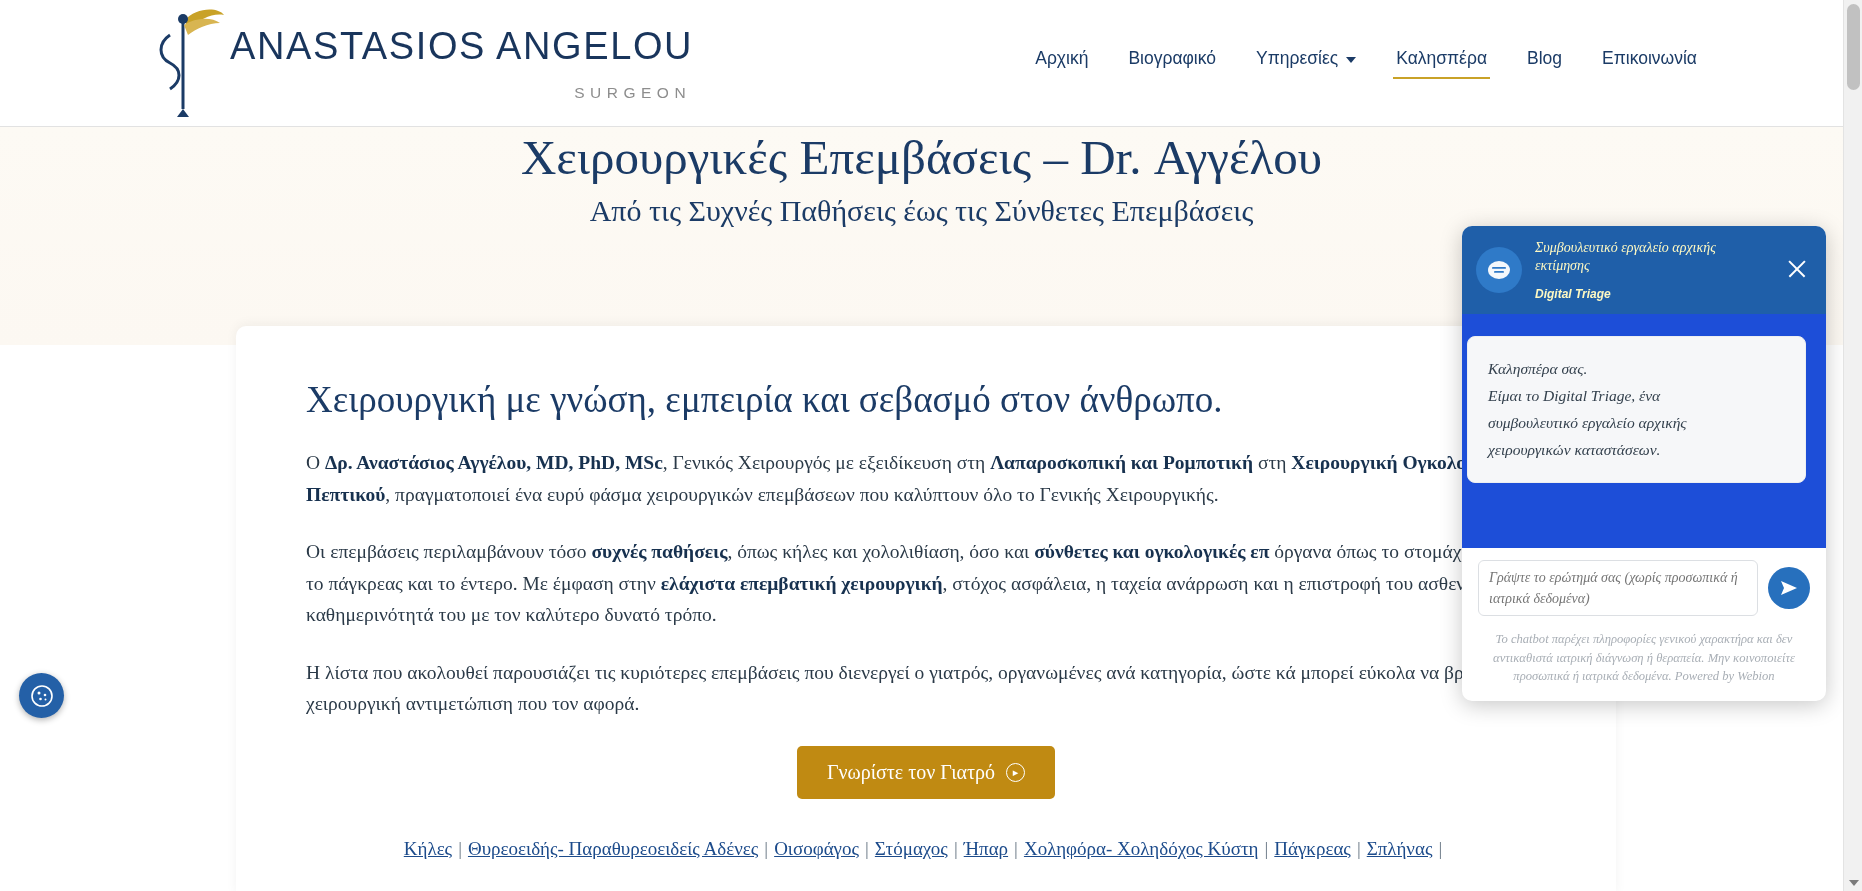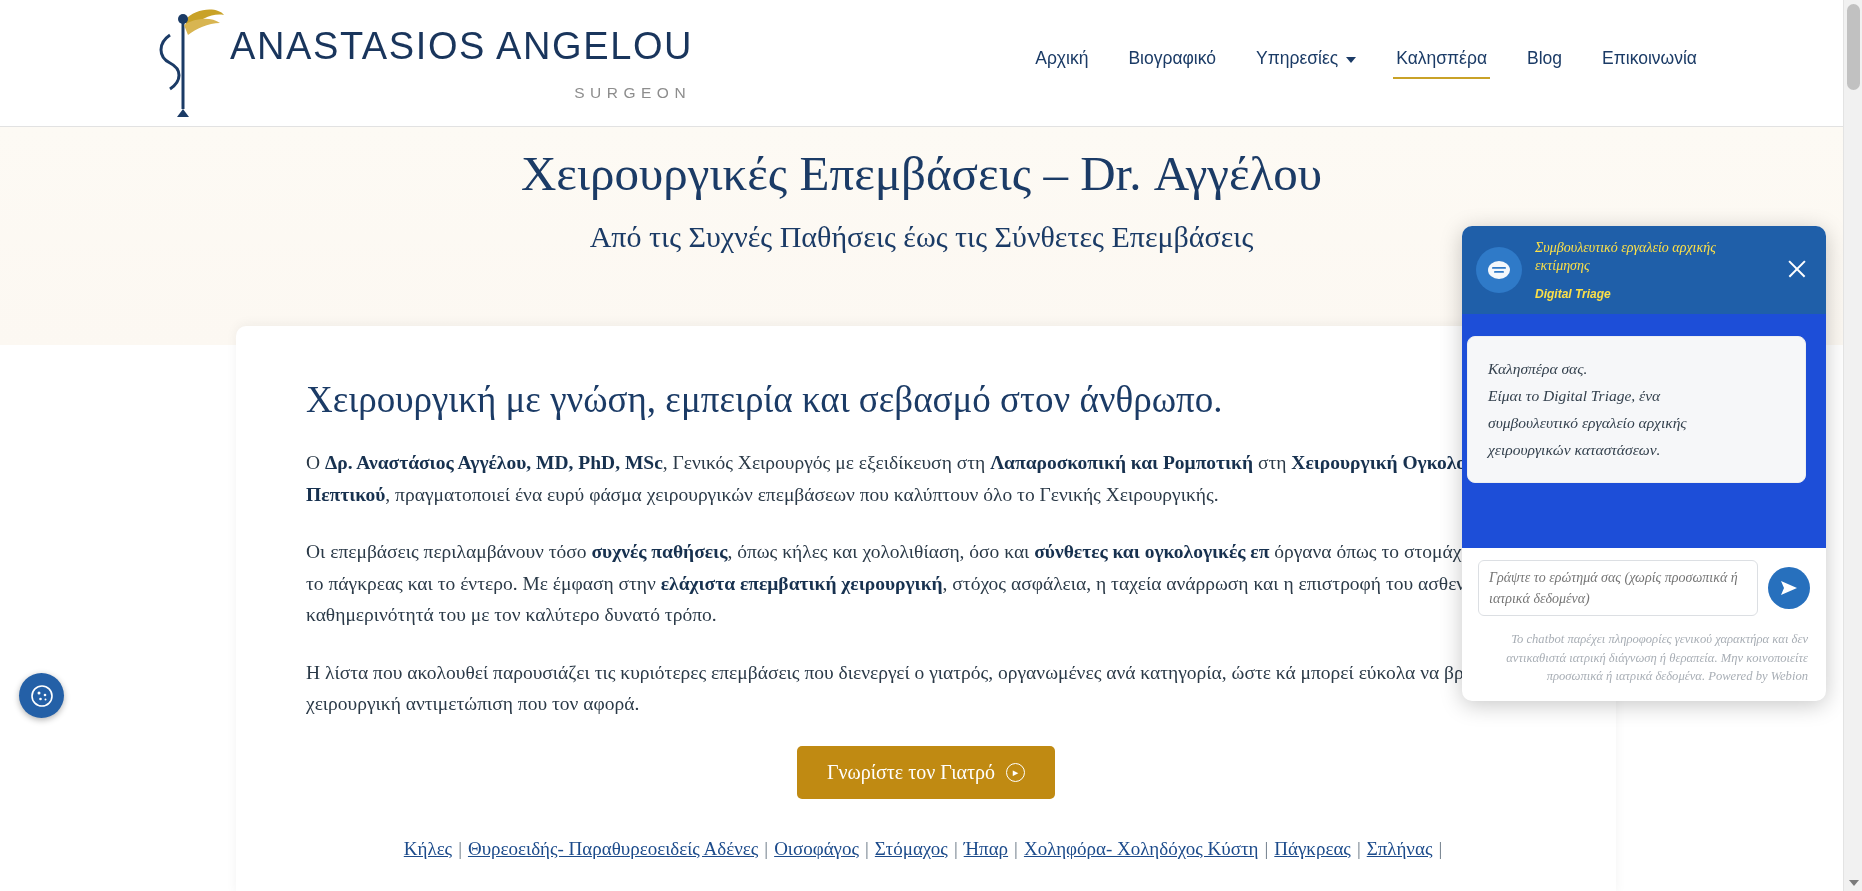--- a/index.html
+++ b/index.html
@@ -101,21 +101,21 @@
 
   
   .hero {
     position: absolute;
     top: 127px; left: 0;
     width: 1843px;
     height: 218px;
     background: linear-gradient(#fdfaf4, #fcf8f2);
   }
   .hero h1 {
-    margin: 16px;
+    margin: 0;
     padding-top: 0px;
     text-align: center;
     font-family: "Liberation Serif", serif;
     font-size: 49px;
     font-weight: 400;
     color: #1b3b66;
     line-height: 1.25;
   }
   .hero h2 {
     margin: 6px 0 0 0;
@@ -235,21 +235,21 @@
     padding: 0 14px;
     position: relative;
   }
   .chat-avatar {
     width: 46px; height: 46px;
     border-radius: 50%;
     background: #2f7ac8;
     display: flex; align-items: center; justify-content: center;
     flex: 0 0 auto;
   }
-  .chat-head-text { margin-left: 13px; color: #fde047; }
+  .chat-head-text { margin-left: 13px; color: #fef9c3; }
   .chat-head-sub {
     font-family: "Liberation Serif", serif;
     font-style: italic;
     font-size: 14px;
     line-height: 1.3;
     max-width: 215px;
   }
   .chat-head-title {
     font-size: 12px;
     font-weight: 700;
@@ -314,21 +314,21 @@
   .chat-send {
     width: 42px; height: 42px;
     border-radius: 50%;
     background: #2770bd;
     display: flex; align-items: center; justify-content: center;
     cursor: pointer;
     flex: 0 0 auto;
   }
   .chat-disclaimer {
     padding: 14px 18px 16px 18px;
-    text-align: right;
+    text-align: center;
     font-family: "Liberation Serif", serif;
     font-style: italic;
     font-size: 12.6px;
     line-height: 1.45;
     color: #a8aeb5;
   }
 
   
   .scrollbar {
     position: absolute;

